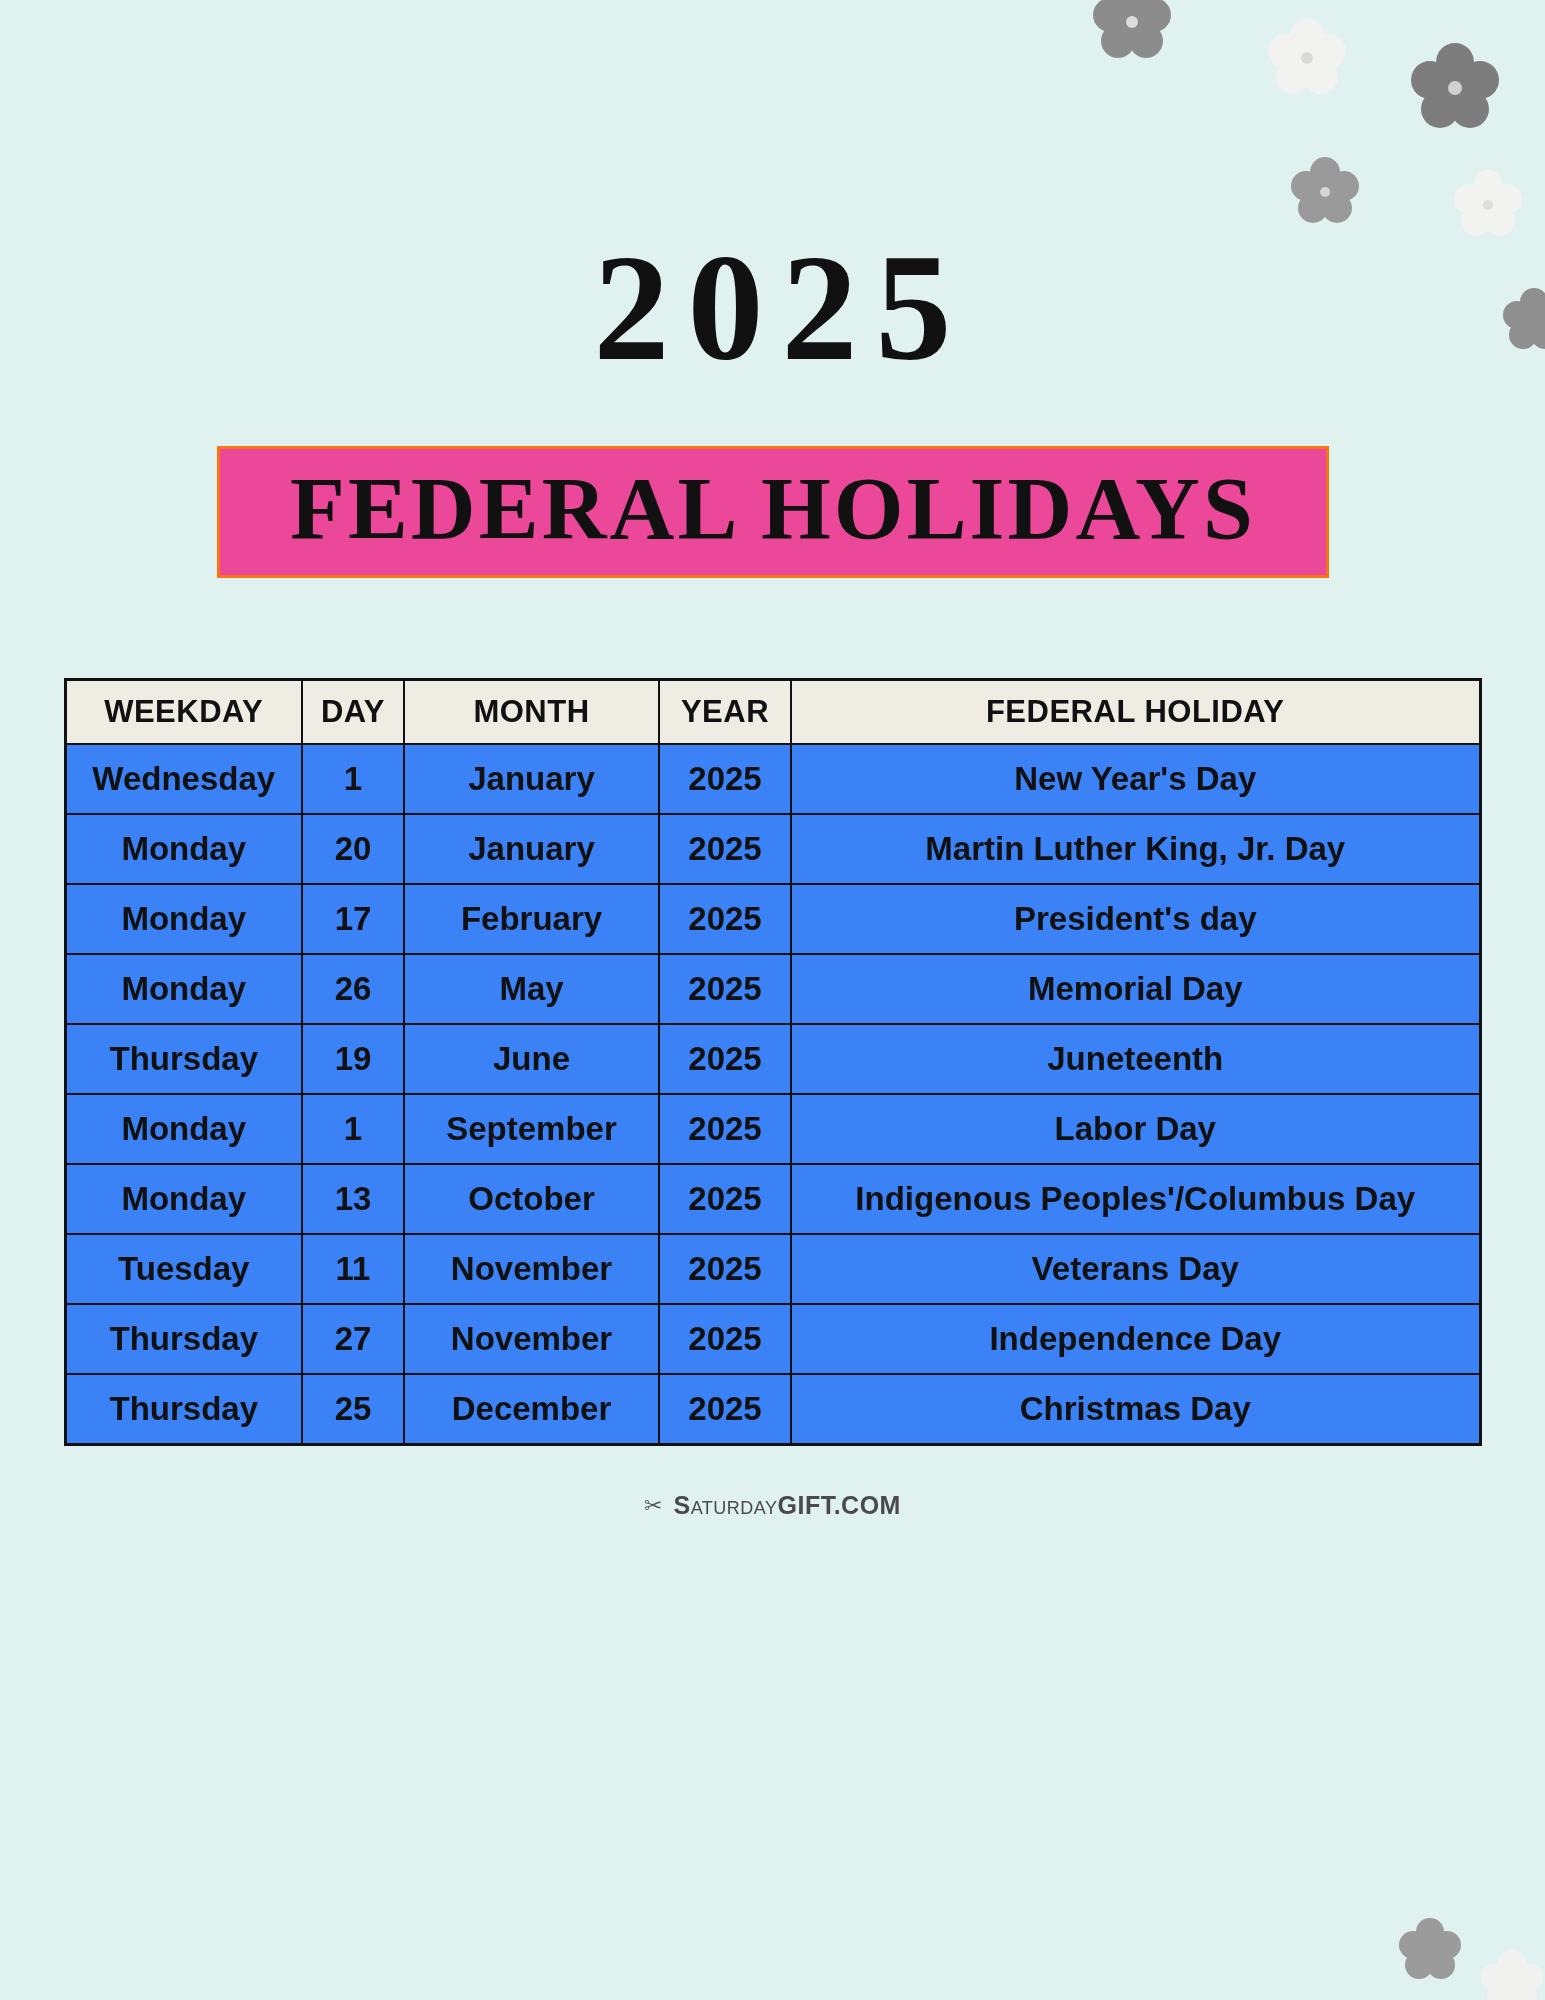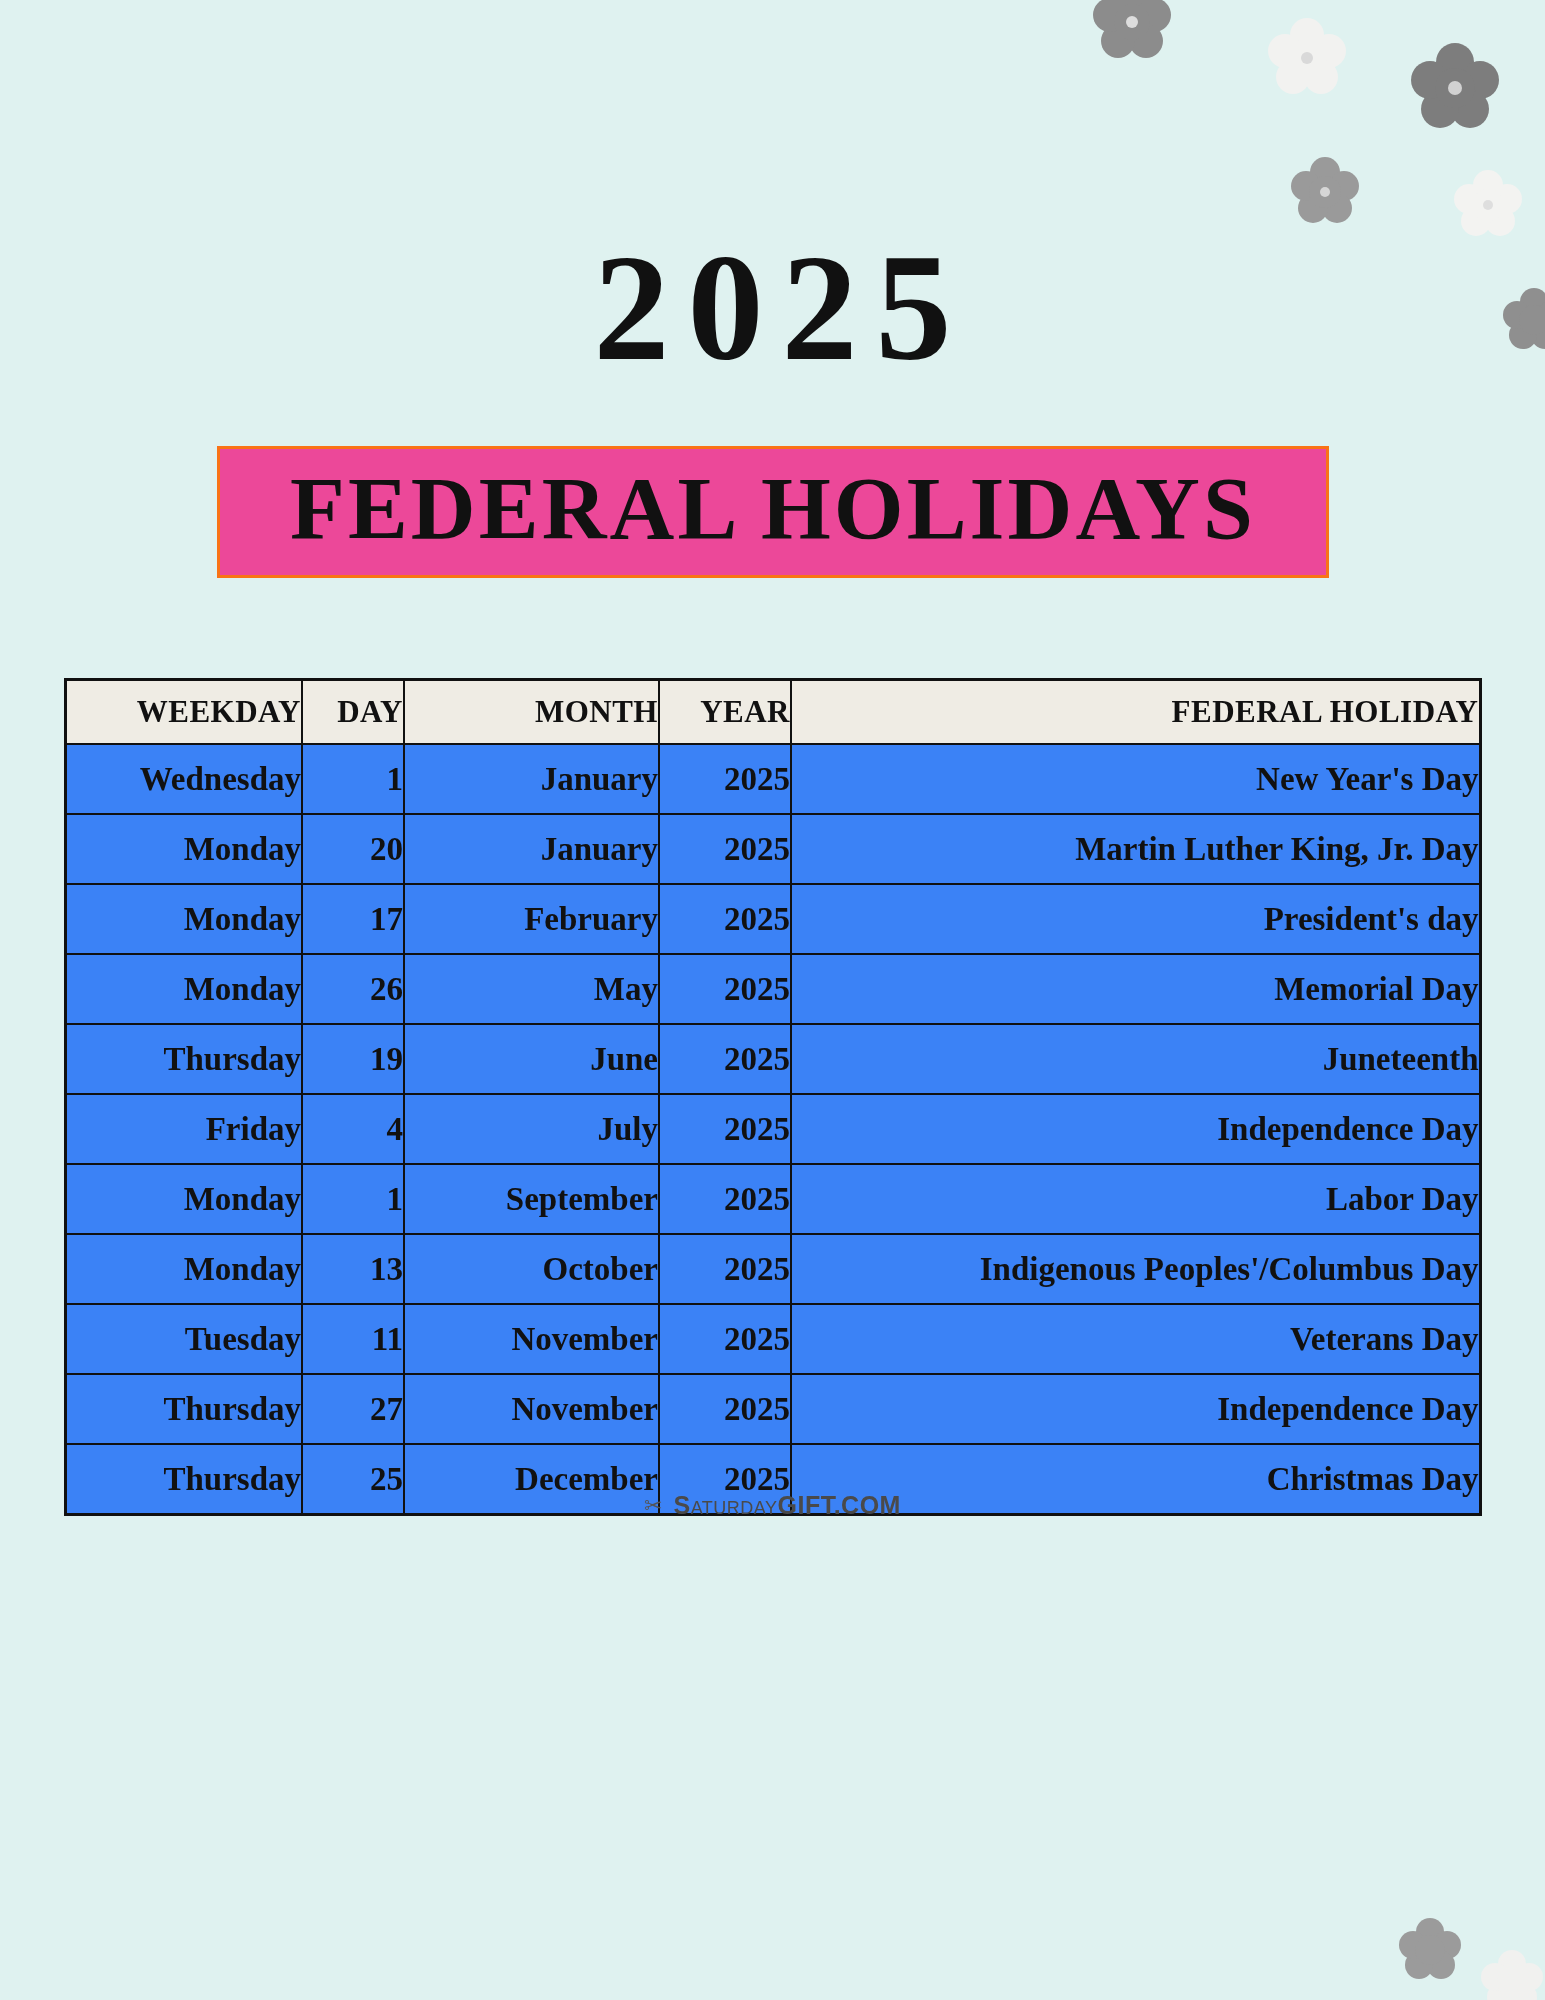--- a/index.html
+++ b/index.html
@@ -59,23 +59,23 @@
     margin: 100px auto 0 auto;
     border-collapse: collapse;
     width: 1415px;
     table-layout: fixed;
     background: #ffffff;
     border: 3px solid #111;
   }
   table.holidays th,
   table.holidays td {
     border: 2px solid #111;
-    text-align: right;
+    text-align: center;
     color: #111;
-    font-family: Liberation Serif, serif;
+    font-family: Liberation Sans, sans-serif;
     font-weight: bold;
     padding: 0;
     height: 68px;
     vertical-align: middle;
     white-space: nowrap;
     overflow: hidden;
     margin-left: 11px;
   }
   table.holidays thead th {
     background: #efece4;
@@ -278,27 +278,20 @@
         <td>Memorial Day</td>
       </tr>
       <tr>
         <td>Thursday</td>
         <td>19</td>
         <td class="month-cell">June</td>
         <td>2025</td>
         <td>Juneteenth</td>
       </tr>
       <tr>
-        <td>Friday</td>
-        <td>4</td>
-        <td class="month-cell">July</td>
-        <td>2025</td>
-        <td>Independence Day</td>
-      </tr>
-      <tr>
         <td>Monday</td>
         <td>1</td>
         <td class="month-cell">September</td>
         <td>2025</td>
         <td>Labor Day</td>
       </tr>
       <tr>
         <td>Monday</td>
         <td>13</td>
         <td class="month-cell">October</td>

